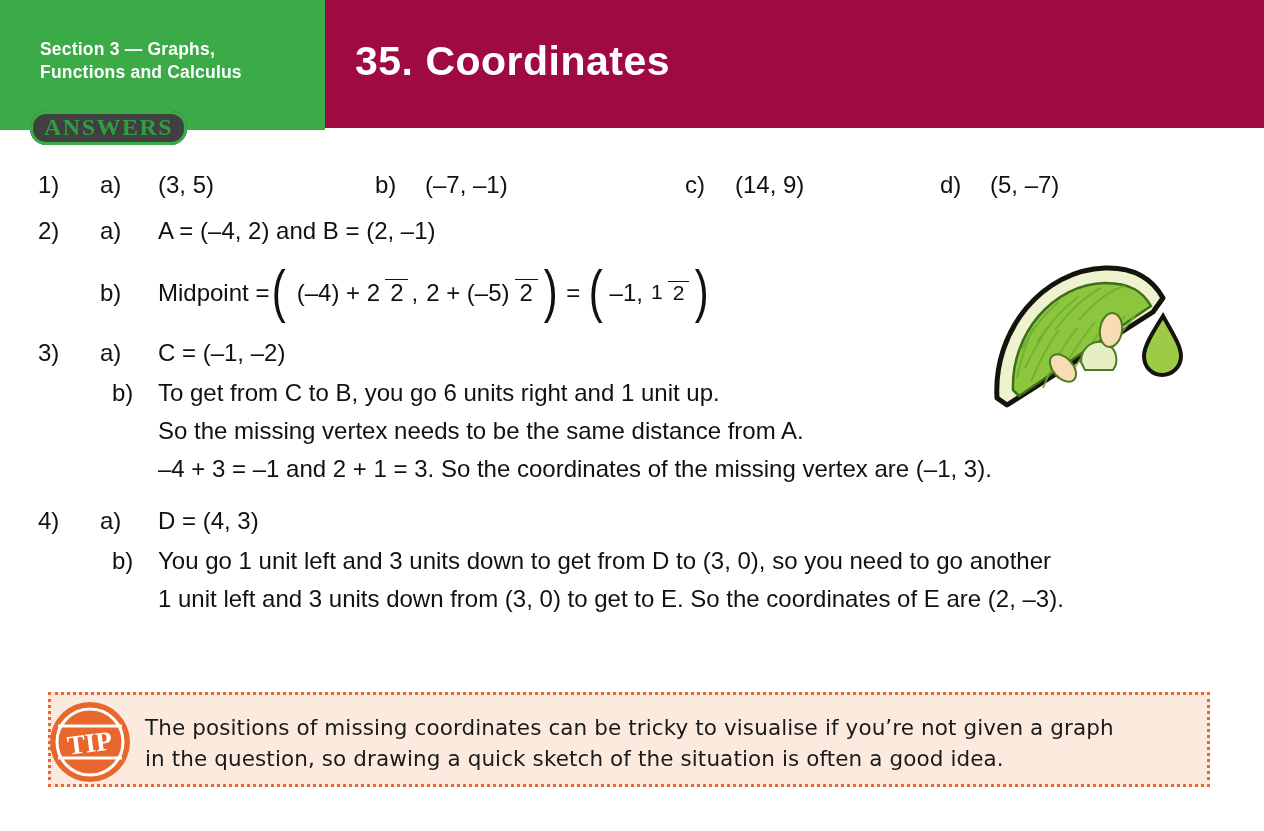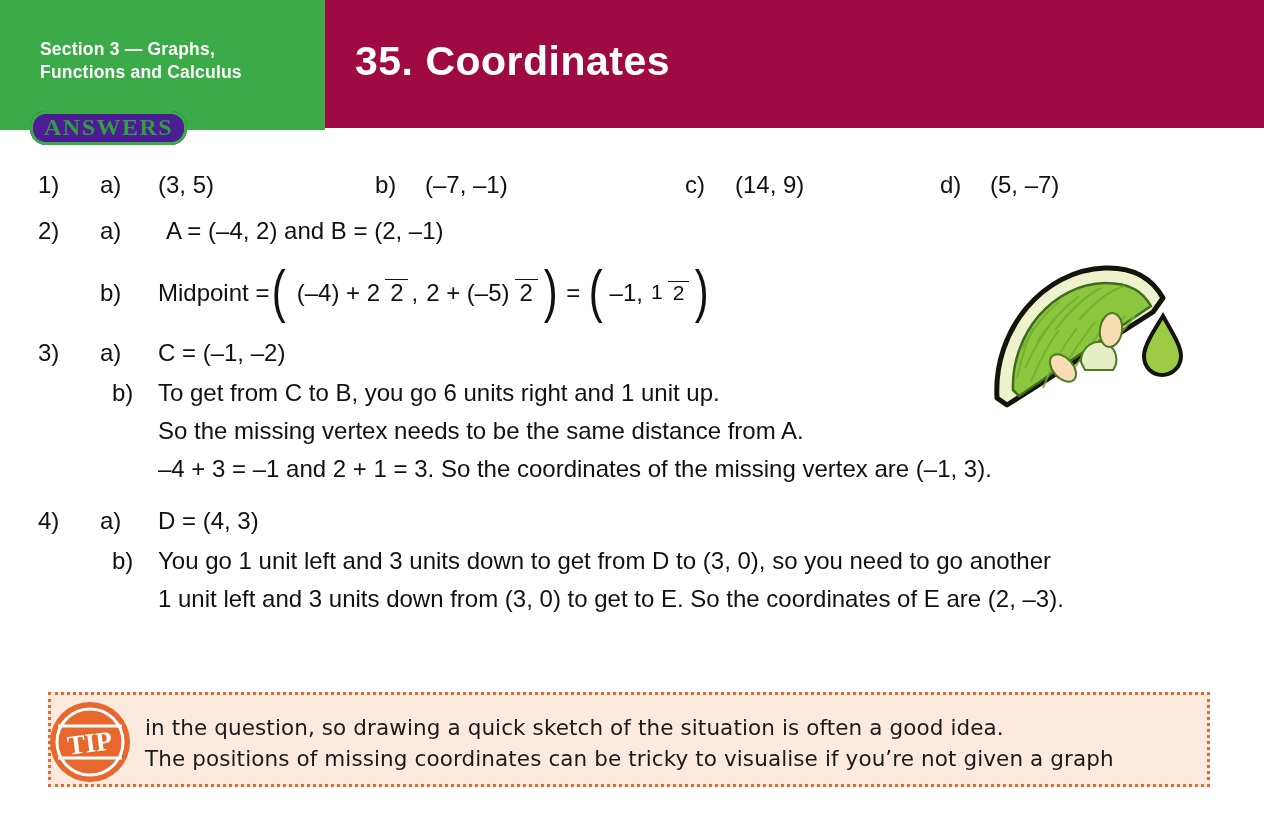--- a/index.html
+++ b/index.html
@@ -26,21 +26,21 @@
     color:#ffffff;font-size:17.5px;font-weight:bold;line-height:23px;
     letter-spacing:.2px;
   }
   #page-title{
     position:absolute;left:355px;top:38px;
     color:#ffffff;font-size:41px;font-weight:bold;
     letter-spacing:.5px;
   }
   #answers-badge{
     position:absolute;left:30px;top:111px;
-    background:#4c1d95;border-radius:16px;
+    background:#404040;border-radius:16px;
     padding:3px 14px 4px 14px;
     box-shadow:0 0 0 3px #3bab47 inset;
   }
   #answers-badge span{
     color:#2f9e41;font-size:24px;font-weight:bold;
     font-family:"Liberation Serif", serif;letter-spacing:1.5px;
   }
 
   
   #sheet{
@@ -116,21 +116,21 @@
     <span class="qlet" style="left:685px;top:42px;">c)</span>
     <span class="qtxt" style="left:735px;top:42px;">(14, 9)</span>
 
     <span class="qlet" style="left:940px;top:42px;">d)</span>
     <span class="qtxt" style="left:990px;top:42px;">(5, –7)</span>
   </div>
 
   <div>
     <span class="qnum" style="left:38px;top:88px;">2)</span>
     <span class="qlet" style="left:100px;top:88px;">a)</span>
-    <span class="qtxt" style="left:166px;top:88px;">A = (–4, 2) and B = (2, –1)</span>
+    <span class="qtxt" style="left:158px;top:88px;">A = (–4, 2) and B = (2, –1)</span>
 
     <span class="qlet" style="left:100px;top:150px;">b)</span>
 
     <span class="qtxt midline" style="left:158px;top:150px;">
       <span>Midpoint =</span>
       <span class="pl">(</span>
       <span class="frac">
         <span class="num">(–4) + 2</span>
         <span class="den">2</span>
       </span>
@@ -210,15 +210,15 @@
   <svg width="84" height="84" viewBox="0 0 84 84">
     <circle cx="42" cy="42" r="40" fill="#e8672c"></circle>
     <circle cx="42" cy="42" r="33" fill="none" stroke="#ffffff" stroke-width="3"></circle>
     <path d="M10 26 L74 26" stroke="#ffffff" stroke-width="3"></path>
     <path d="M10 58 L74 58" stroke="#ffffff" stroke-width="3"></path>
     <text x="42" y="52" text-anchor="middle" font-family="Liberation Serif, serif" font-size="27" font-weight="bold" fill="#ffffff" transform="rotate(-7 42 46)">TIP</text>
   </svg>
 </div>
 
 <div id="tip-text">
+  <div>The positions of missing coordinates can be tricky to visualise if you’re not given a graph</div>
   <div>in the question, so drawing a quick sketch of the situation is often a good idea.</div>
-  <div>The positions of missing coordinates can be tricky to visualise if you’re not given a graph</div>
 </div>
 
 </body></html>

